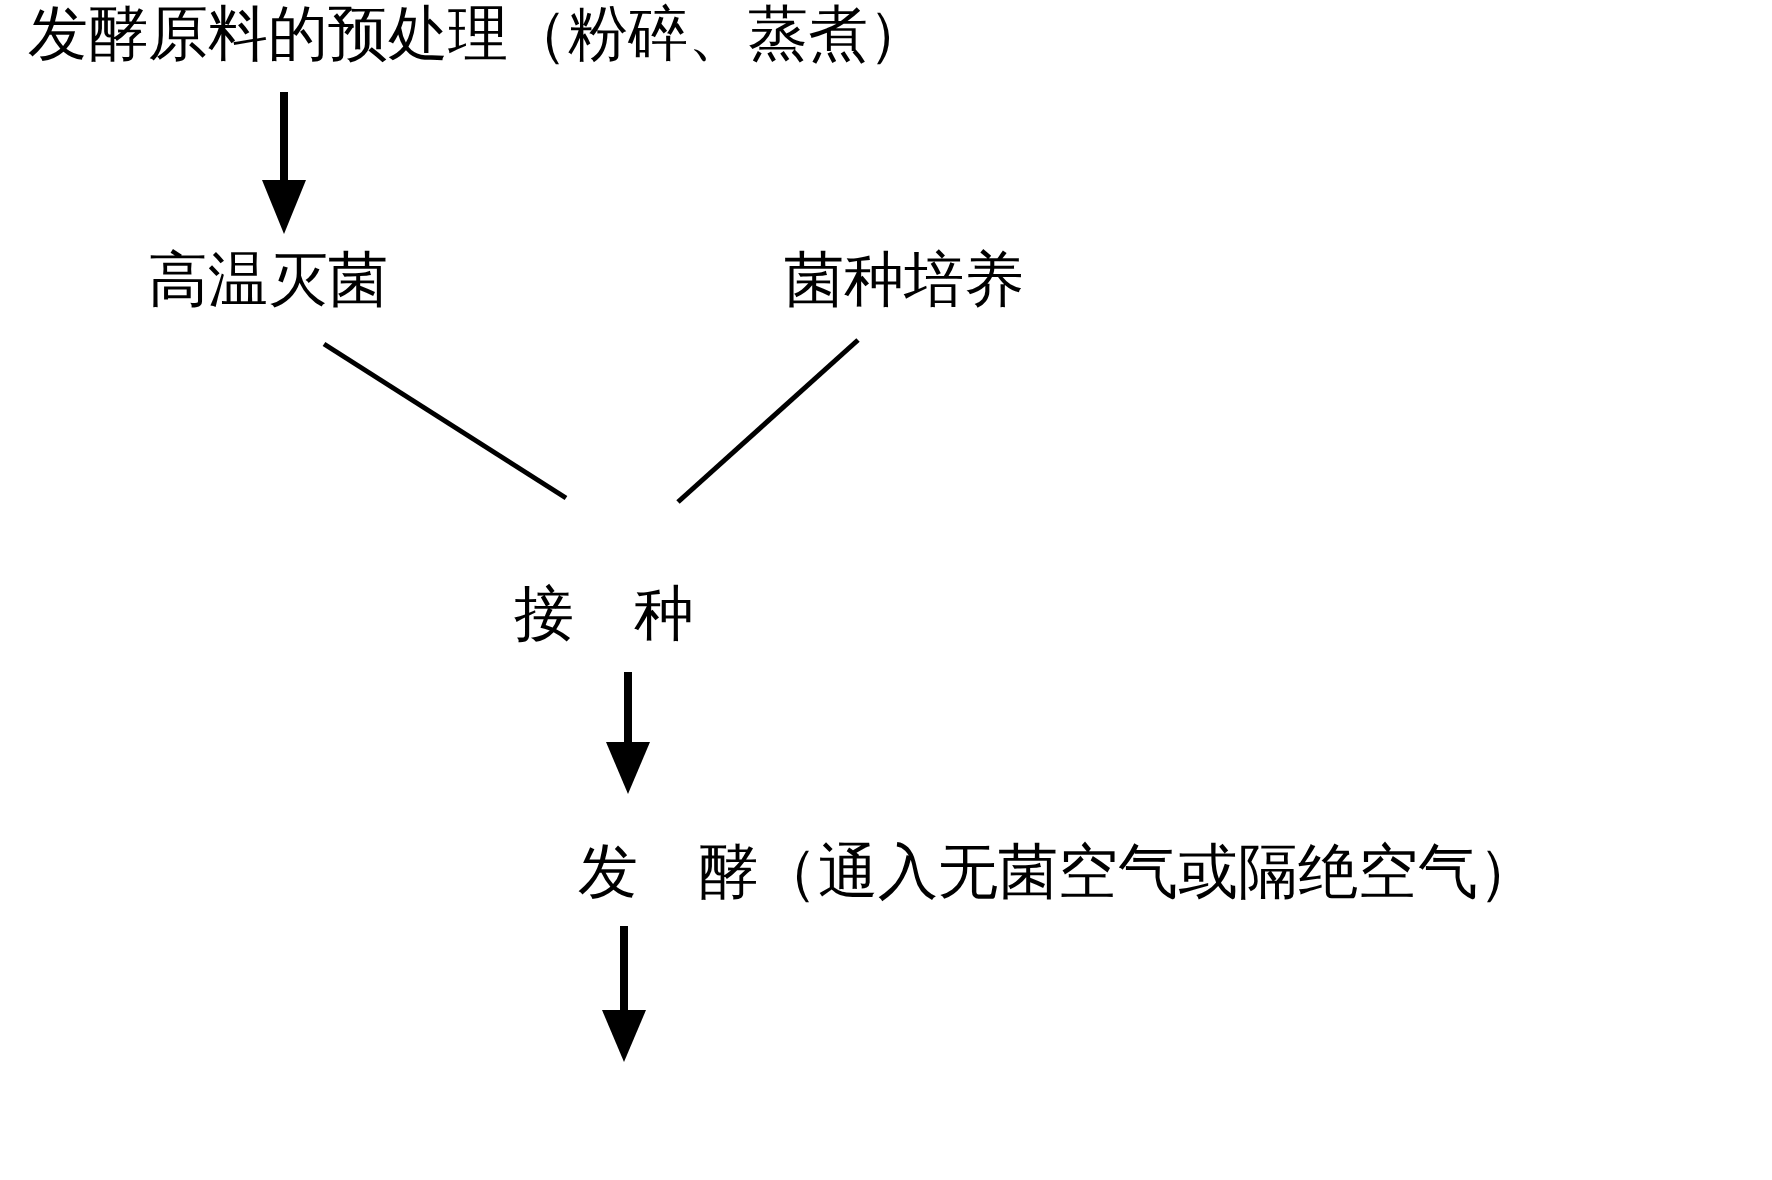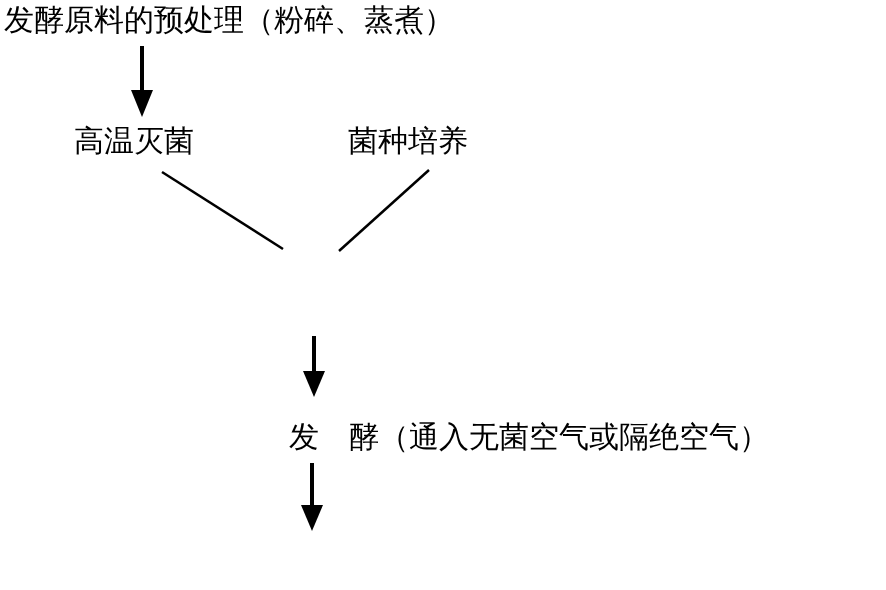--- a/index.html
+++ b/index.html
@@ -63,23 +63,24 @@
       <polygon points="314,397 303,371 325,371"></polygon>
     </g>
 
     <g>
       <line x1="312" y1="463" x2="312" y2="505" stroke-width="4"></line>
       <polygon points="312,531 301,505 323,505"></polygon>
     </g>
 
   </svg>
 
-  <div class="node" style="left:4px; top:3px;">发酵原料的预处理（粉碎、蒸煮）</div>
+  <div class="node" style="left:14px; top:3px;font-family:Liberation Mono, monospace;">发酵原料的预处理（粉碎、蒸煮）</div>
 
   <div class="node" style="left:74px; top:124px;text-align:right;">高温灭菌</div>
 
-  <div class="node" style="left:348px; top:124px;font-family:Liberation Serif, serif;">菌种培养</div>
+  <div class="node" style="left:392px; top:124px;font-family:Liberation Serif, serif;">菌种培养</div>
 
+  <div class="node" style="left:257px; top:291px;">接　种</div>
 
   <div class="node" style="left:257px; top:420px;margin-left:32px;">发　酵（通入无菌空气或隔绝空气）</div>
 
 
 </div>
 
 </body></html>

